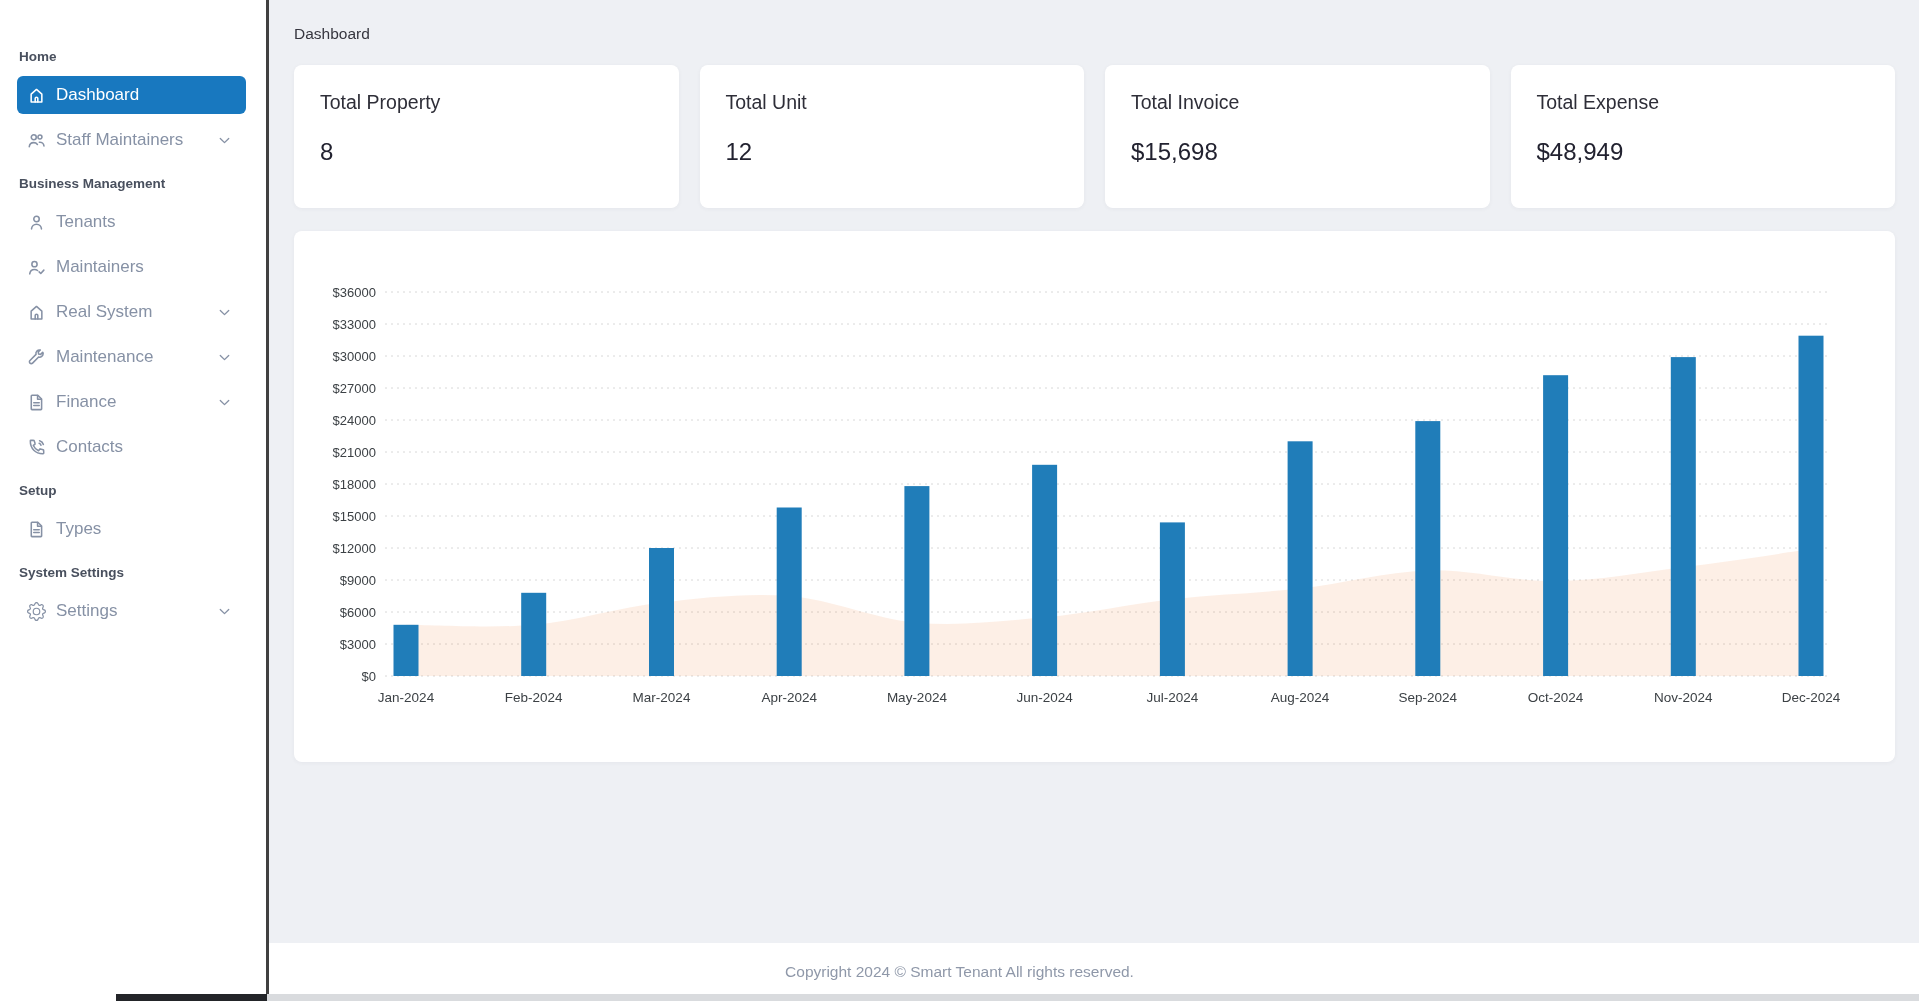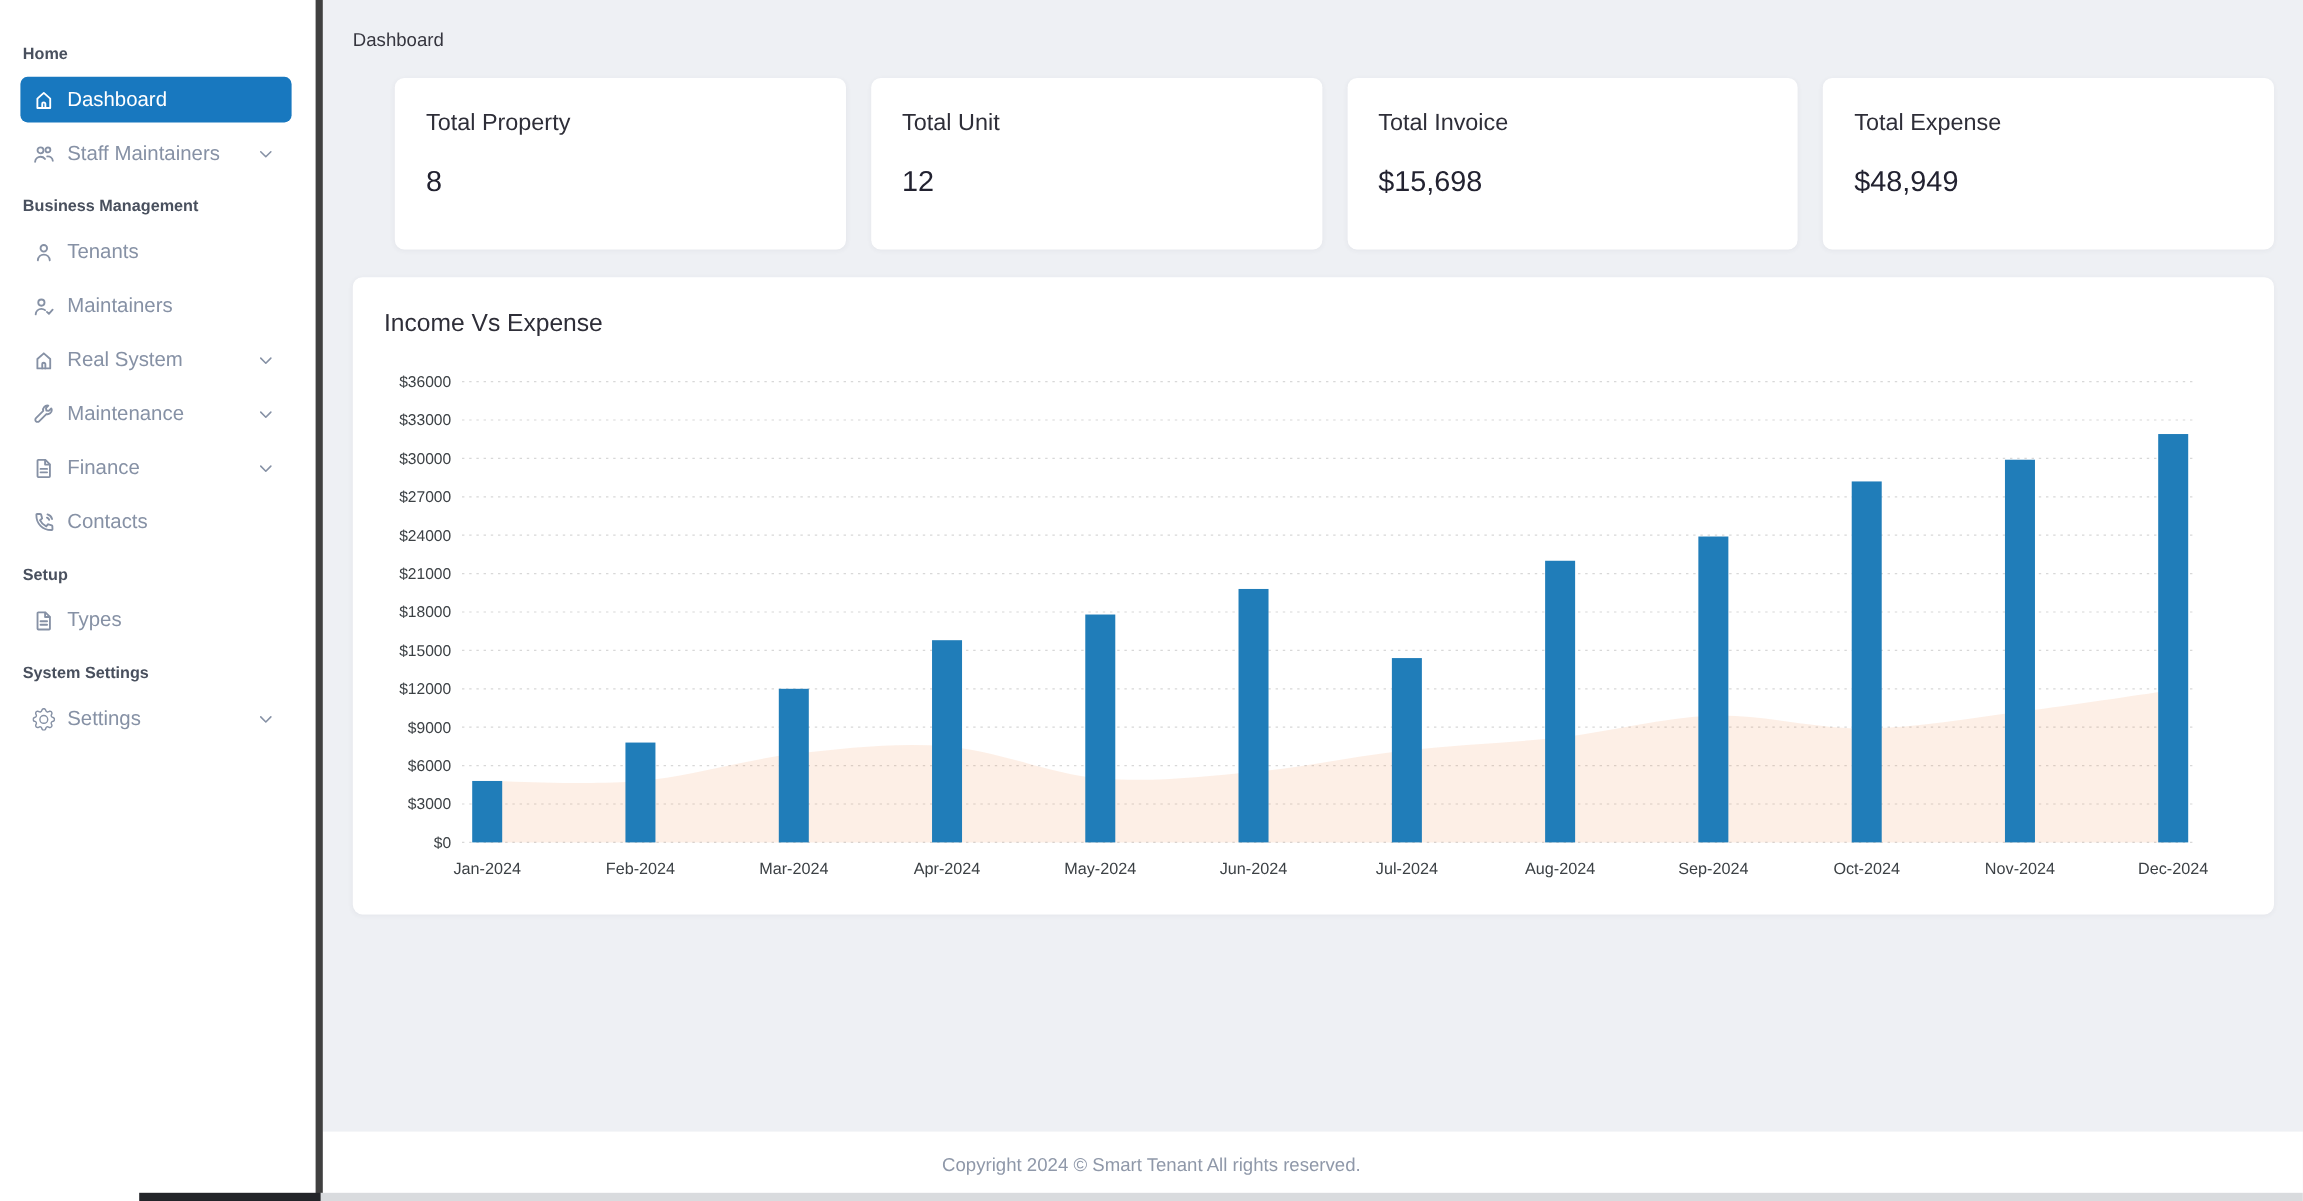--- a/index.html
+++ b/index.html
@@ -3,36 +3,36 @@
 <meta charset="utf-8">
 <title>Dashboard</title>
 <style>
   * { margin:0; padding:0; box-sizing:border-box; }
   html,body { width:1919px; height:1001px; overflow:hidden;
     font-family:"Liberation Sans", sans-serif; background:#eef0f4; }
   .app { position:fixed; top:0; left:0; width:1919px; height:1001px; }
 
   
   .sidebar { position:absolute; left:0; top:0; bottom:0; width:269px;
-    background:#ffffff; border-right:6px solid #404040; padding-top:20px; z-index:3; }
+    background:#ffffff; border-right:3px solid #404040; padding-top:32px; z-index:3; }
   .section-label { margin:16px 20px 10px 19px; font-size:13.5px; font-weight:bold;
     color:#49505e; line-height:18px; }
   .side-item { display:flex; align-items:center; gap:10px; height:38px;
     margin:0 20px 7px 17px; padding:0 14px 0 10px; border-radius:6px;
     color:#8691a5; font-size:17px; cursor:pointer; }
   .side-item .icon { display:flex; align-items:center; }
   .side-item .icon svg { width:19px; height:19px; }
   .side-item.active { background:#1878bf; color:#ffffff; }
   .chev { margin-left:auto; display:flex; align-items:center; }
   .chev svg { width:15px; height:15px; }
 
   
   .main { position:absolute; left:269px; top:0; right:0; bottom:0; padding:0 24px 0 25px; }
   .breadcrumb { padding-top:25px; font-size:15.5px; color:#36363f; }
-  .stats-row { display:flex; gap:21px; margin-top:22px;margin-left:35px; }
+  .stats-row { display:flex; gap:21px; margin-top:22px; }
   .stat-card { flex:1; height:143px; background:#ffffff; border-radius:8px;
     padding:26px; box-shadow:0 1px 4px rgba(50,55,80,0.05); }
   .stat-title { font-size:19.5px; font-weight:400; color:#2e2e38; line-height:22px; }
   .stat-value { font-size:24px; font-weight:400; color:#222230; margin-top:25px; }
 
   .chart-card { margin-top:23px; height:531px; background:#ffffff; border-radius:8px;
     padding:26px 26px 18px; box-shadow:0 1px 4px rgba(50,55,80,0.05); }
   .chart-title { font-size:20.5px; font-weight:400; color:#2e2e38; line-height:26px; }
   #chart { display:block; margin-top:8px; }
   #chart text { font-family:"Liberation Sans", sans-serif; }
@@ -194,21 +194,20 @@
           <div class="stat-title">Total Invoice</div>
           <div class="stat-value">$15,698</div>
         </article>
         <article class="stat-card">
           <div class="stat-title">Total Expense</div>
           <div class="stat-value">$48,949</div>
         </article>
       </div>
 
     <section class="chart-card">
-      <h2 class="chart-title">Income Vs Expense</h2>
       <svg id="chart" width="1549" height="452" viewBox="0 0 1549 452">
           <g>
             <line x1="65" y1="411" x2="1510" y2="411" stroke="#d8d8d8" stroke-width="1" stroke-dasharray="2 4"></line>
             <line x1="65" y1="379" x2="1510" y2="379" stroke="#d8d8d8" stroke-width="1" stroke-dasharray="2 4"></line>
             <line x1="65" y1="347" x2="1510" y2="347" stroke="#d8d8d8" stroke-width="1" stroke-dasharray="2 4"></line>
             <line x1="65" y1="315" x2="1510" y2="315" stroke="#d8d8d8" stroke-width="1" stroke-dasharray="2 4"></line>
             <line x1="65" y1="283" x2="1510" y2="283" stroke="#d8d8d8" stroke-width="1" stroke-dasharray="2 4"></line>
             <line x1="65" y1="251" x2="1510" y2="251" stroke="#d8d8d8" stroke-width="1" stroke-dasharray="2 4"></line>
             <line x1="65" y1="219" x2="1510" y2="219" stroke="#d8d8d8" stroke-width="1" stroke-dasharray="2 4"></line>
             <line x1="65" y1="187" x2="1510" y2="187" stroke="#d8d8d8" stroke-width="1" stroke-dasharray="2 4"></line>

